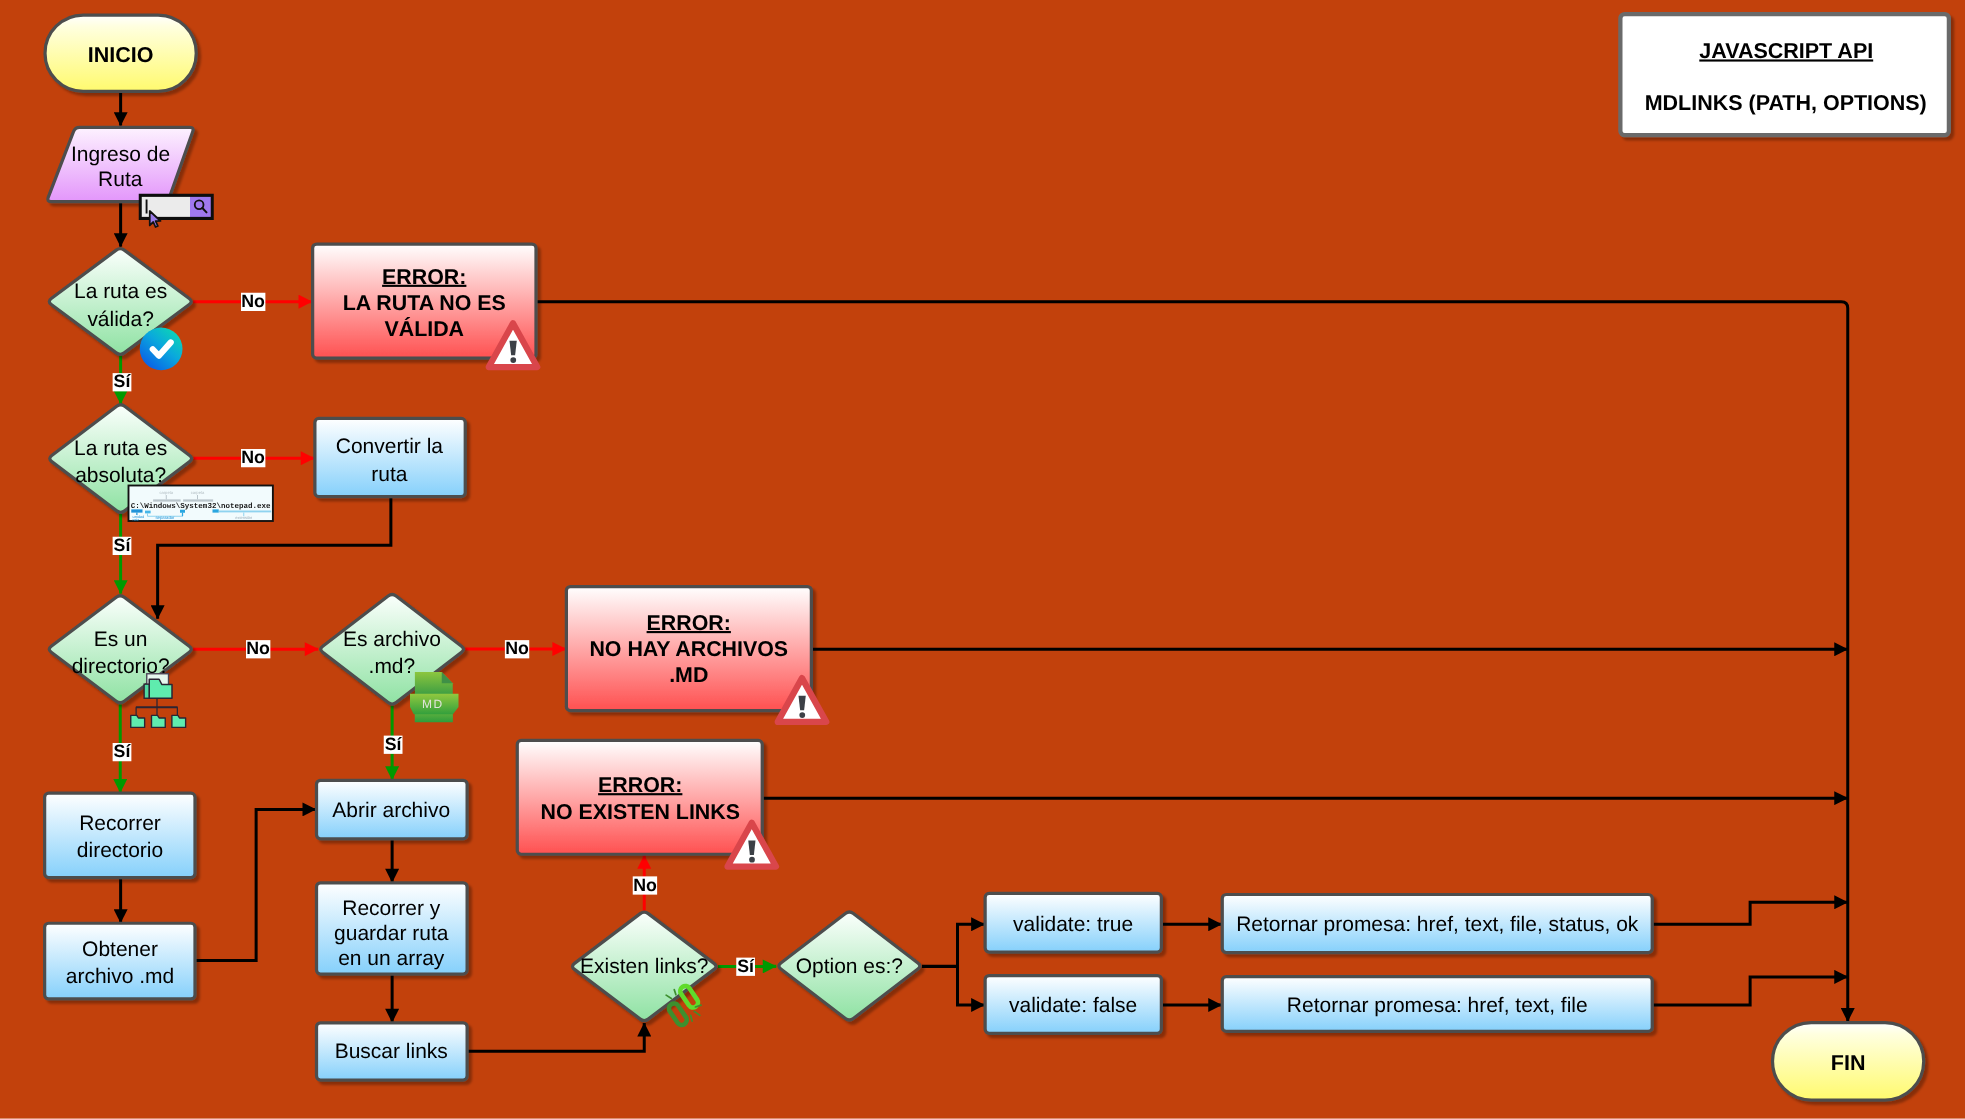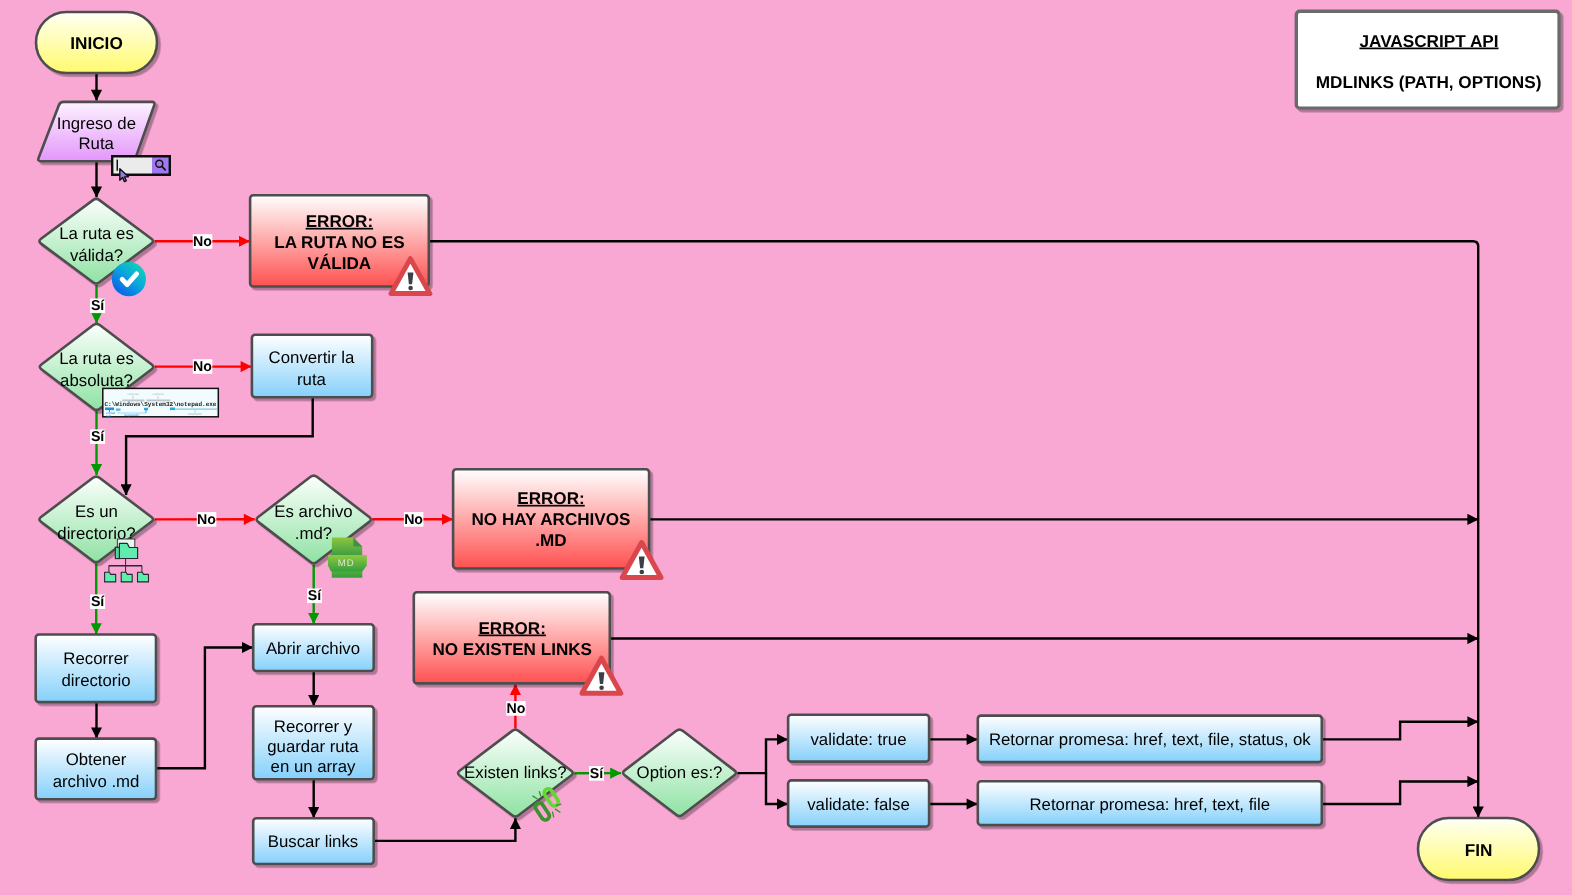--- a/index.html
+++ b/index.html
@@ -1,20 +1,20 @@
 <!DOCTYPE html>
 <html><head>
 <meta charset="utf-8">
 <title>Diagrama de flujo mdLinks</title>
 <style>
   html,body{margin:0;padding:0;background:#ffffff;}
   body{width:1572px;height:895px;overflow:hidden;
        font-family:"Liberation Sans",sans-serif;
        -webkit-font-smoothing:antialiased;text-rendering:geometricPrecision;}
-  #canvas{position:relative;width:1572px;height:895px;background:#f9a8d4;}
+  #canvas{position:relative;width:1572px;height:895px;background:#c2410c;}
   svg#flow{position:absolute;left:0;top:0;}
   svg text{-webkit-font-smoothing:antialiased;}
   #canvas{opacity:0.9999;}
   .nodeText{font-family:"Liberation Sans",sans-serif;font-size:16.8px;fill:#000;
             text-anchor:middle;dominant-baseline:middle;}
   .nodeTextB{font-family:"Liberation Sans",sans-serif;font-size:17.2px;font-weight:bold;
              fill:#000;text-anchor:middle;dominant-baseline:middle;}
   .errText{font-family:"Liberation Sans",sans-serif;font-size:17.1px;font-weight:bold;
            fill:#000;text-anchor:middle;dominant-baseline:middle;}
   .edgeLabel{font-family:"Liberation Sans",sans-serif;font-size:14.2px;font-weight:bold;

